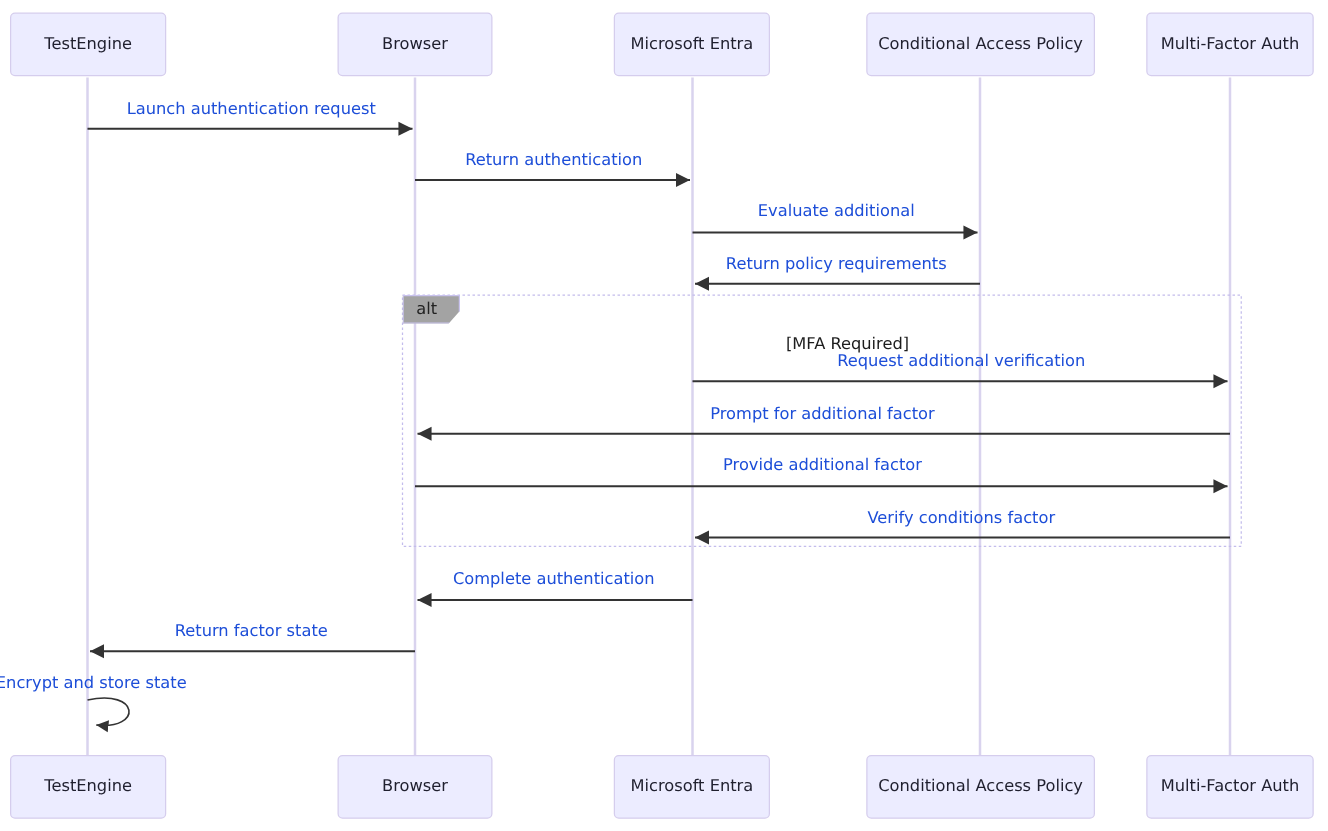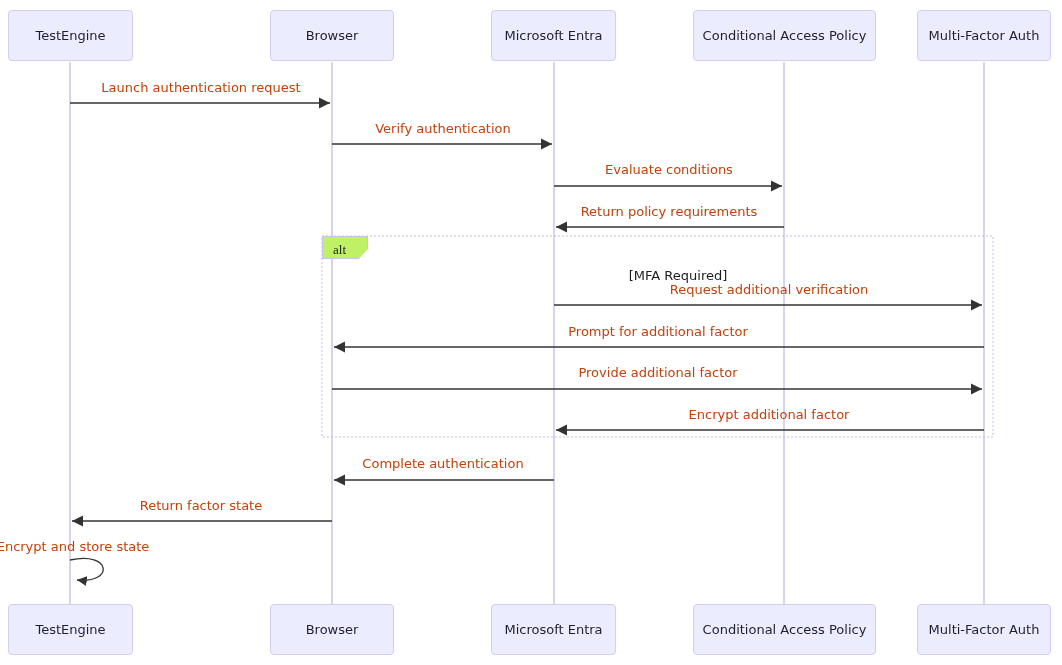--- a/index.html
+++ b/index.html
@@ -22,39 +22,38 @@
     align-items: center;
     justify-content: center;
     font-size: 13px;
     color: #1f1f2e;
     box-sizing: border-box;
   }
   .msg {
     position: absolute;
     transform: translateX(-50%);
     font-size: 13px;
-    color: #c2410c;
+    color: #1d4ed8;
     white-space: nowrap;
   }
   .alt-label {
     position: absolute;
     left: 322px;
     top: 236px;
     width: 46px;
     height: 23px;
-    background: #bef264;
+    background: #a3a3a3;
     border: 1px solid #C9C3EE;
     box-sizing: border-box;
     clip-path: polygon(0 0, 100% 0, 100% 55%, 80% 100%, 0 100%);
     font-size: 13px;
     color: #222;
     display: flex;
-    align-items: flex-end;
+    align-items: center;
     padding-left: 10px;
-    font-family: Liberation Serif, serif;
   }
   .alt-condition {
     position: absolute;
     transform: translateX(-50%);
     font-size: 13px;
     font-weight: 500;
     color: #1d1d1d;
     white-space: nowrap;
     margin-top: 30px;
   }
@@ -123,24 +122,24 @@
   <div class="actor" style="left:917px; top:604px; width:134px;">
       <span>Multi-Factor Auth</span>
     </div>
 
   <div class="alt-label">
       <span>alt</span>
     </div>
   <div class="alt-condition" style="left:678px; top:238px;">[MFA Required]</div>
 
   <div class="msg" style="left:201px; top:80px;">Launch authentication request</div>
-  <div class="msg" style="left:443px; top:121px;">Verify authentication</div>
-  <div class="msg" style="left:669px; top:162px;">Evaluate conditions</div>
+  <div class="msg" style="left:443px; top:121px;">Return authentication</div>
+  <div class="msg" style="left:669px; top:162px;">Evaluate additional</div>
   <div class="msg" style="left:669px; top:204px;">Return policy requirements</div>
   <div class="msg" style="left:769px; top:282px;">Request additional verification</div>
   <div class="msg" style="left:658px; top:324px;">Prompt for additional factor</div>
   <div class="msg" style="left:658px; top:365px;">Provide additional factor</div>
-  <div class="msg" style="left:769px; top:407px;">Encrypt additional factor</div>
+  <div class="msg" style="left:769px; top:407px;">Verify conditions factor</div>
   <div class="msg" style="left:443px; top:456px;">Complete authentication</div>
   <div class="msg" style="left:201px; top:498px;">Return factor state</div>
   <div class="msg" style="left:73px;  top:539px;">Encrypt and store state</div>
 
 </div>
 
 </body></html>

